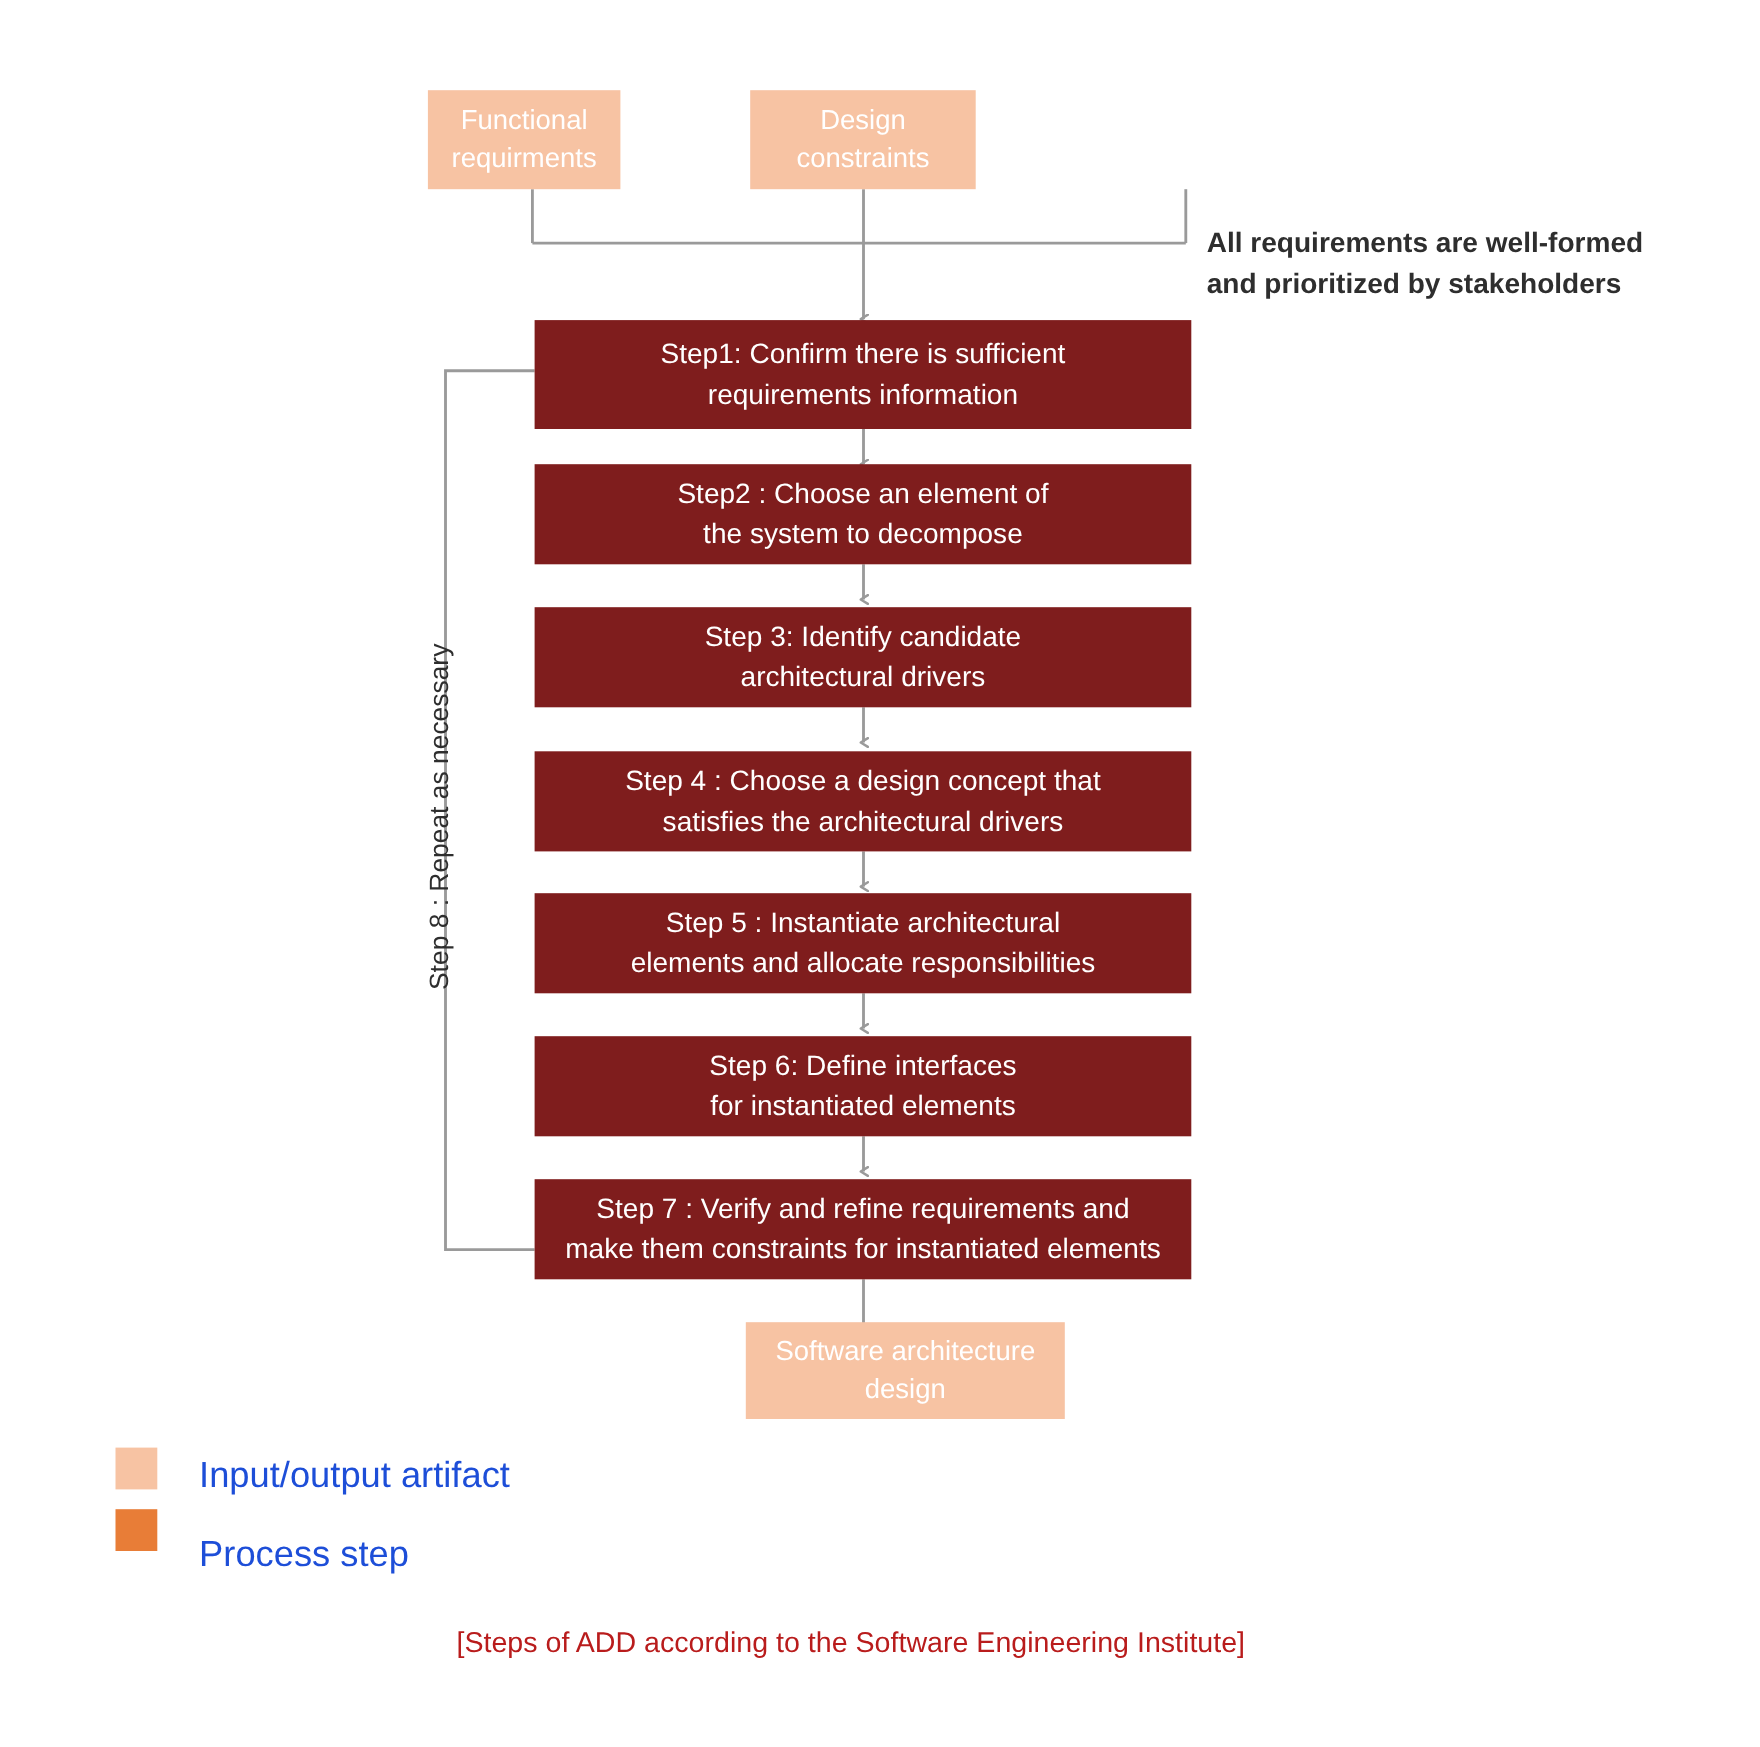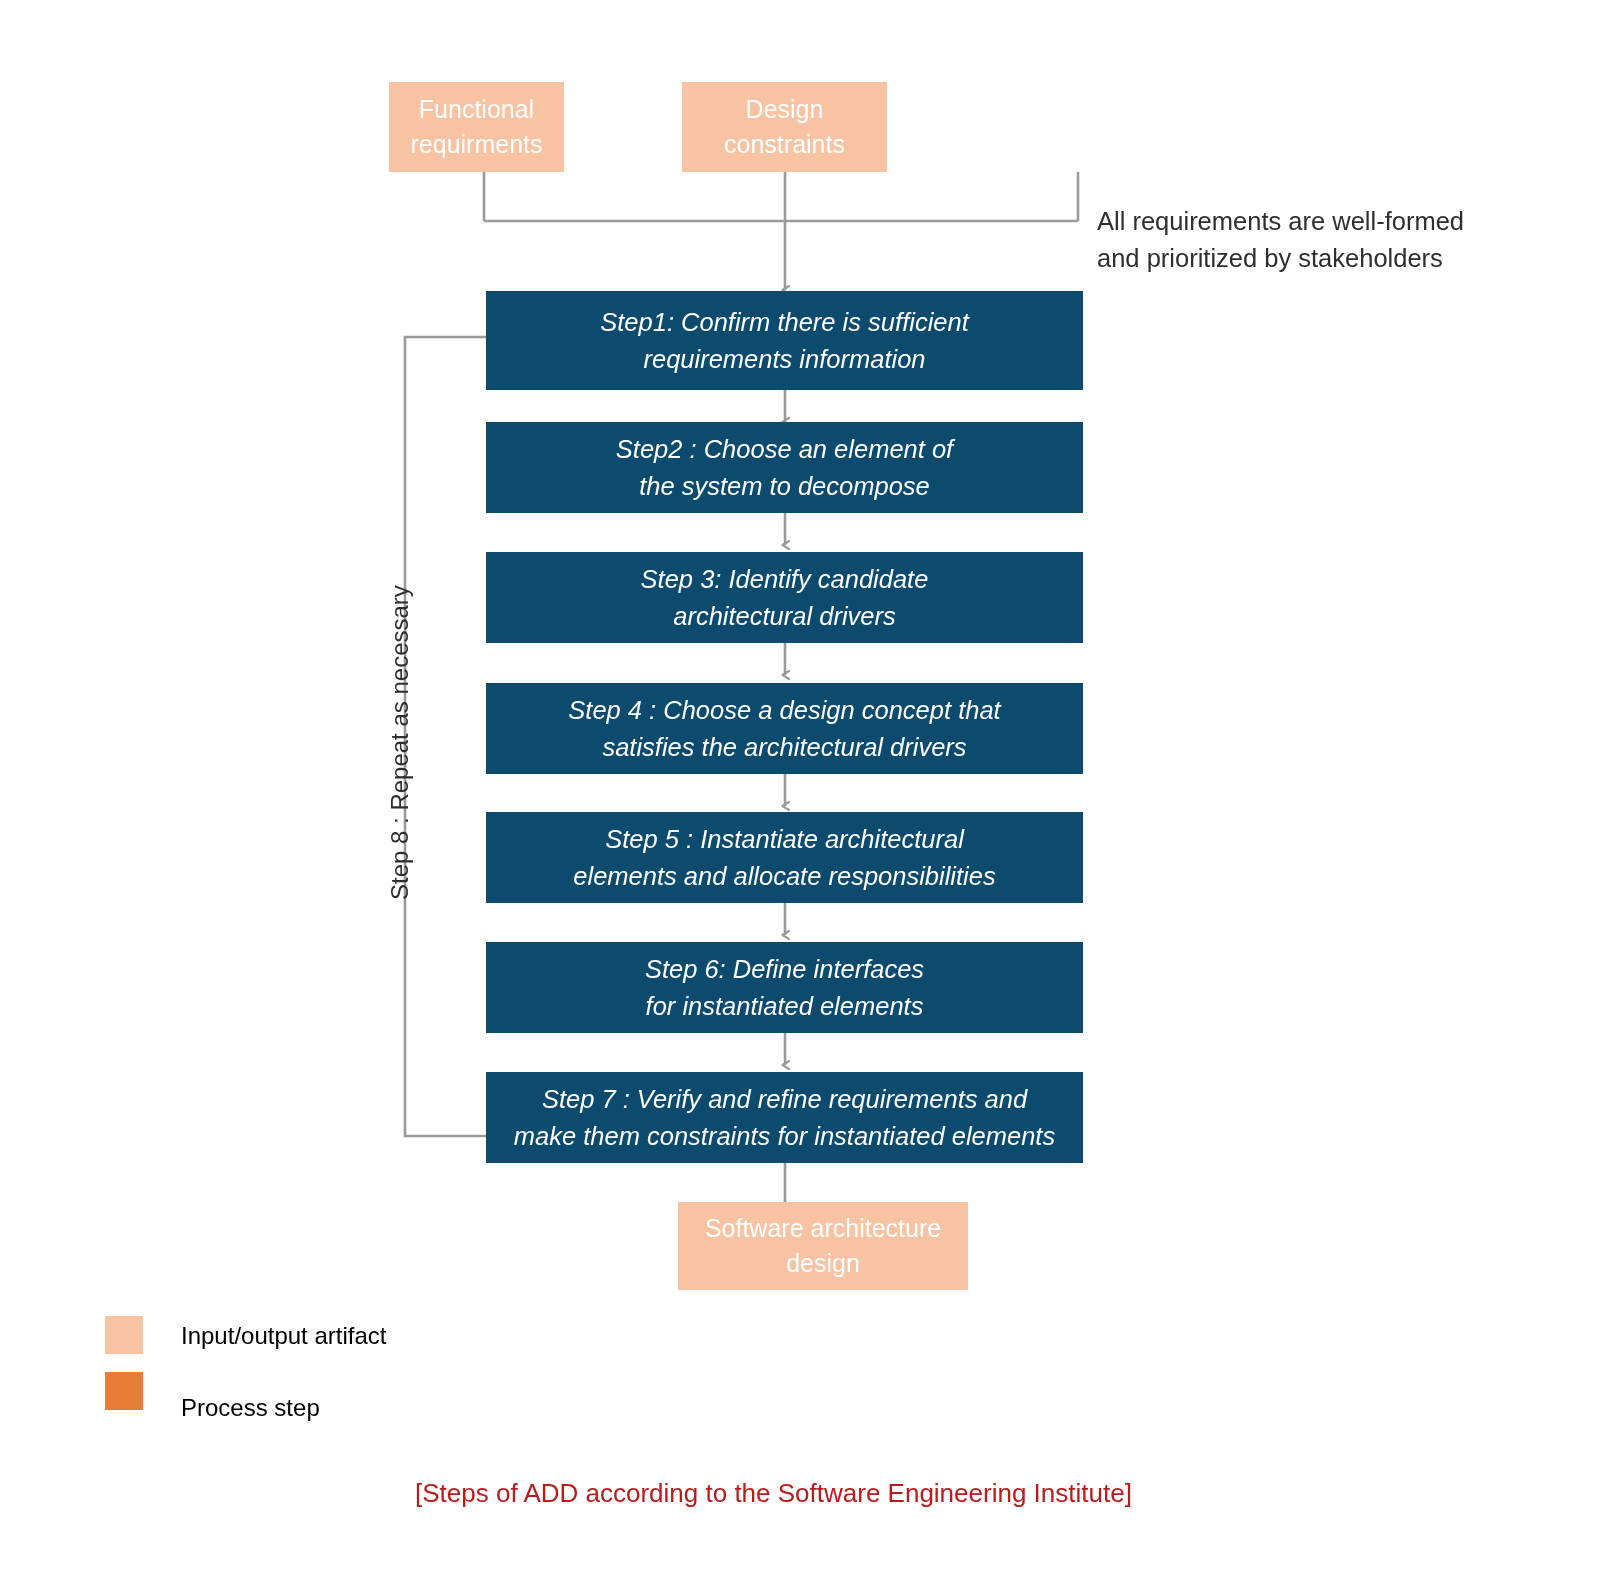--- a/index.html
+++ b/index.html
@@ -29,32 +29,31 @@
     color: #ffffff;
     line-height: 1.42;
     white-space: pre-line;
   }
   .artifact {
     background: #F7C3A3;
     font-size: 25px;
     font-weight: 300;
   }
   .process {
-    background: #0c4a6e;
+    background: #7f1d1d;
     font-size: 25.5px;
     font-weight: 300;
-    font-style: italic;
   }
   .annotation {
     position: absolute;
     font-size: 25.5px;
     color: #2e2e2e;
     line-height: 1.45;
     white-space: pre-line;
-    font-weight: 400;
+    font-weight: 700;
   }
   .caption {
     position: absolute;
     font-size: 26px;
     color: #b91c1c;
     font-weight: 400;
     white-space: nowrap;
   }
   .loop-label {
     position: absolute;
@@ -65,22 +64,22 @@
     white-space: nowrap;
     font-weight: 400;
   }
   .legend-swatch {
     position: absolute;
     width: 38px;
     height: 38px;
   }
   .legend-label {
     position: absolute;
-    font-size: 24px;
-    color: #000000;
+    font-size: 33px;
+    color: #1d4ed8;
     white-space: nowrap;
     font-weight: 400;
   }
   #wires {
     position: absolute;
     left: 0;
     top: 0;
     width: 1600px;
     height: 1588px;
     pointer-events: none;

